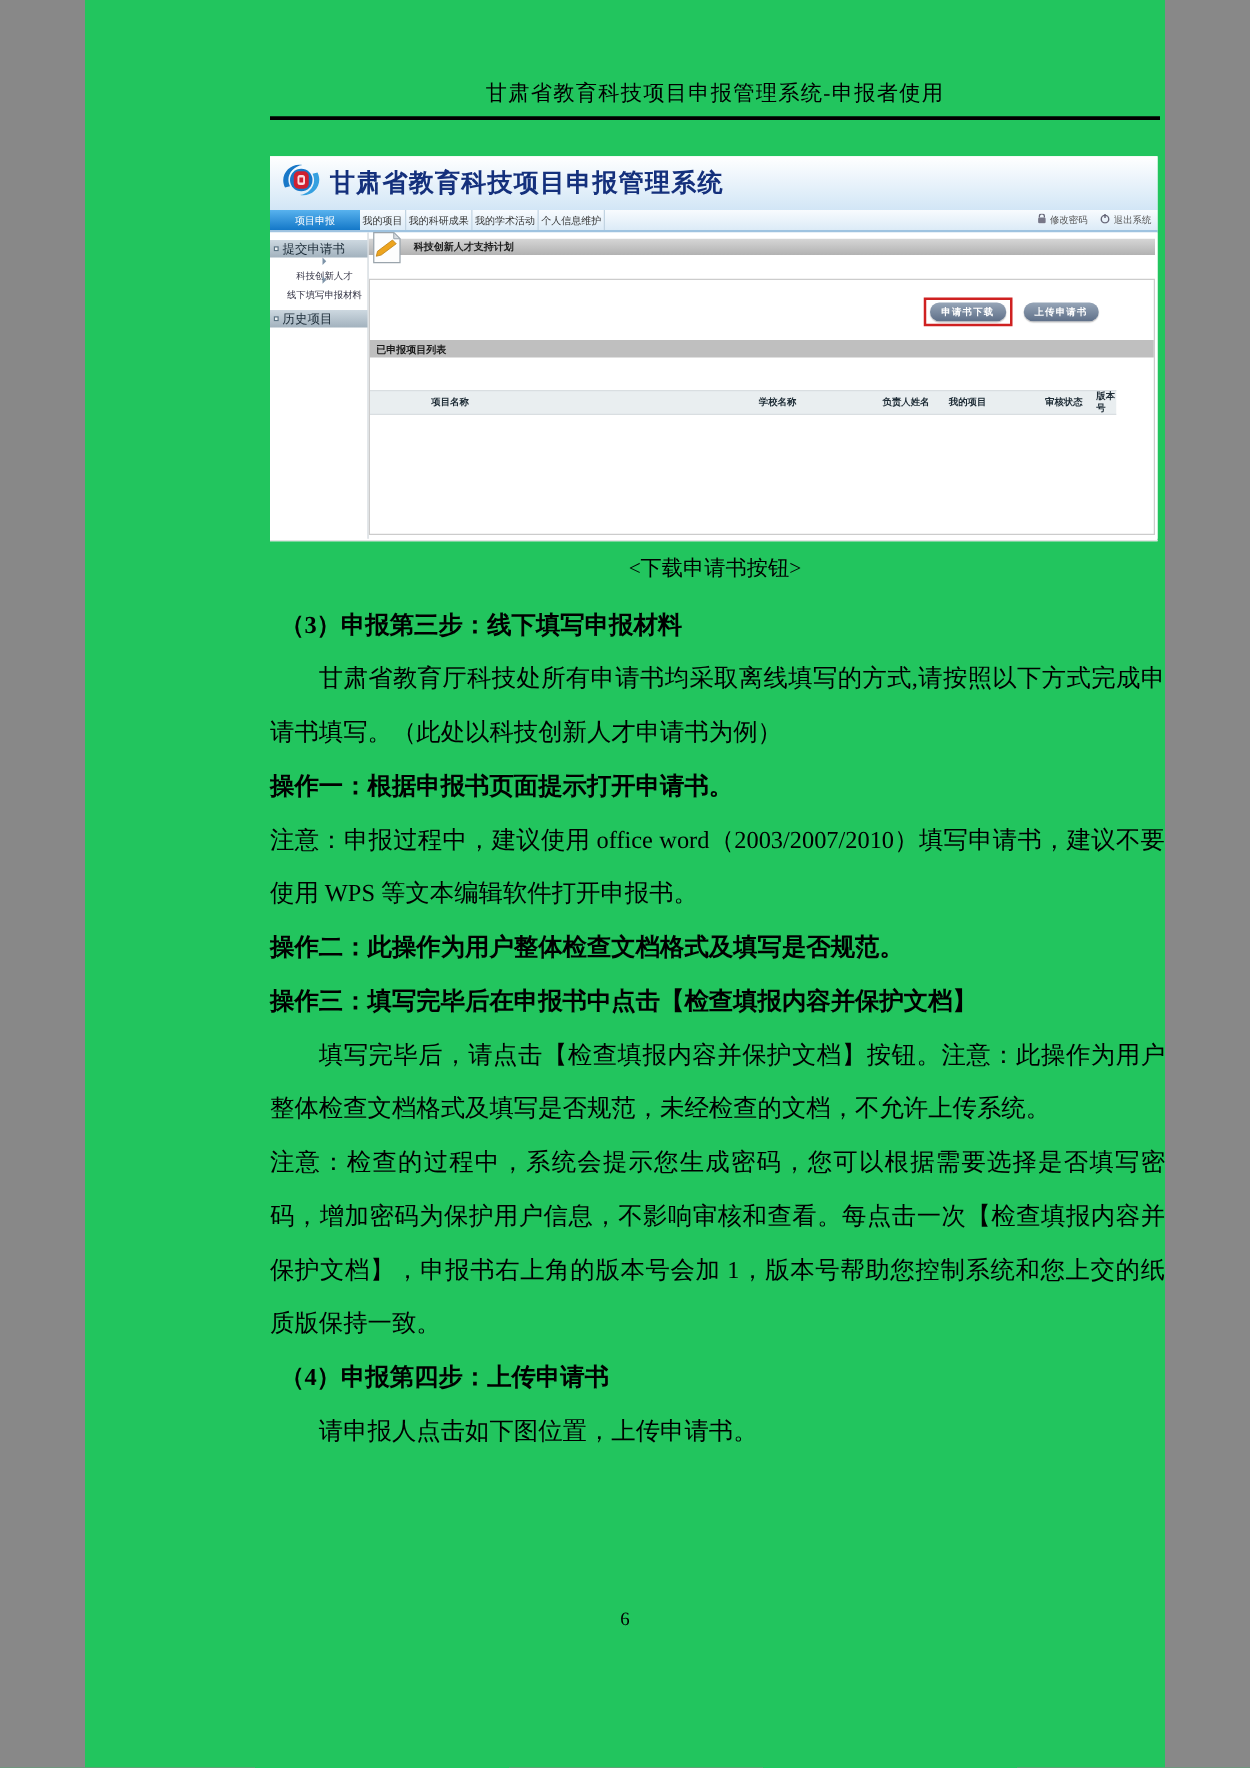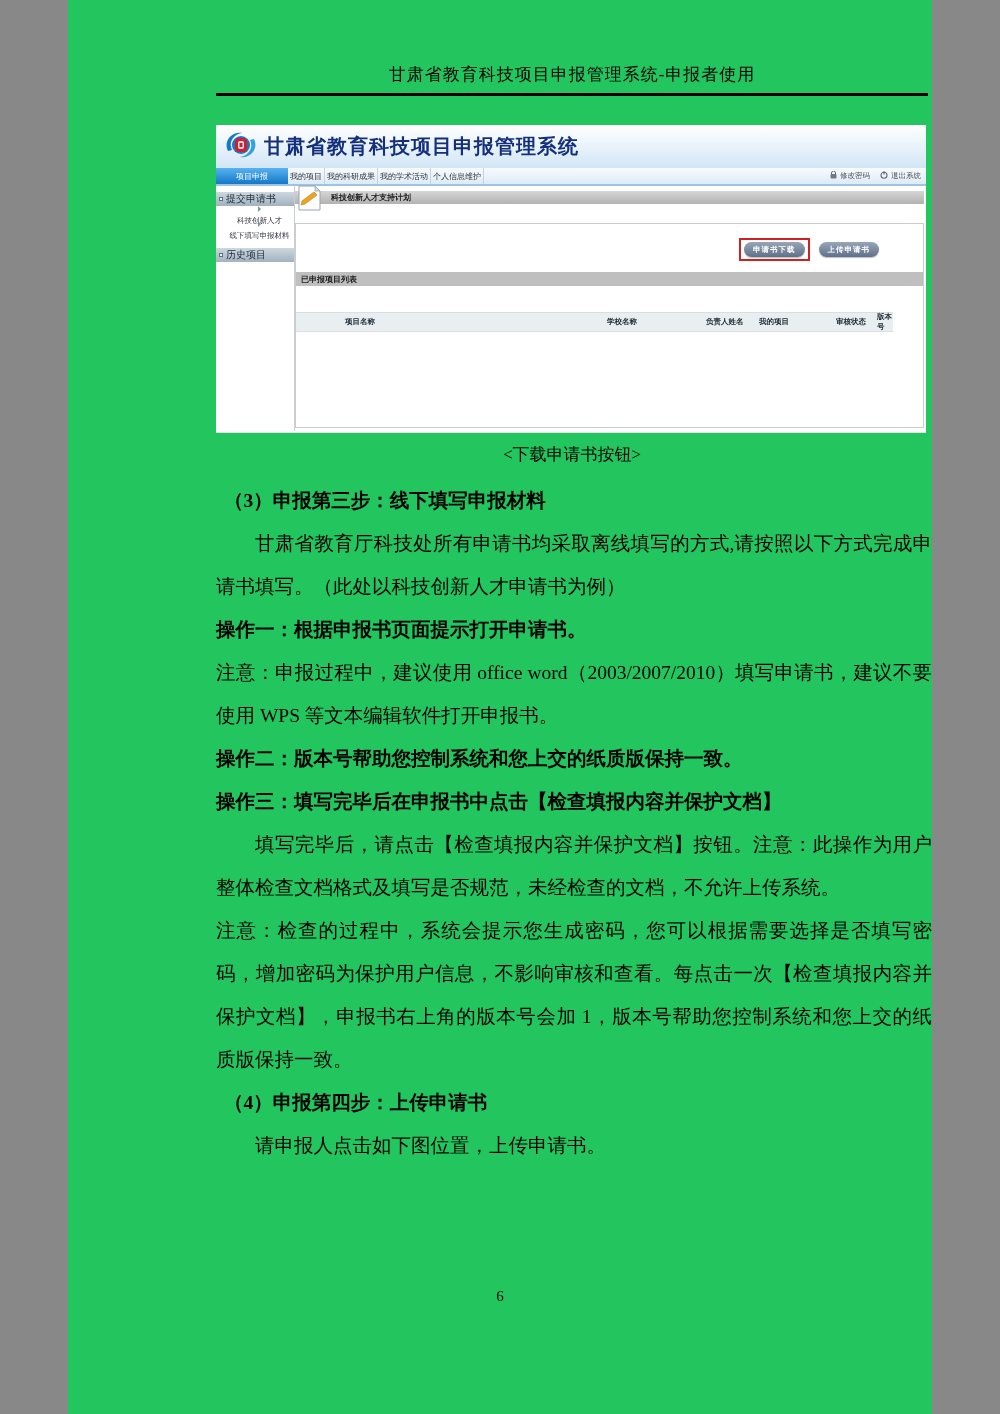--- a/index.html
+++ b/index.html
@@ -196,21 +196,21 @@
     </div>
   </div>
 
   <div class="doc-caption">&lt;下载申请书按钮&gt;</div>
 
   <div class="doc-body">
     <p class="h-step">（3）申报第三步：线下填写申报材料</p>
     <p class="p-indent">甘肃省教育厅科技处所有申请书均采取离线填写的方式,请按照以下方式完成申请书填写。（此处以科技创新人才申请书为例）</p>
     <p class="h-op">操作一：根据申报书页面提示打开申请书。</p>
     <p>注意：申报过程中，建议使用 office word（2003/2007/2010）填写申请书，建议不要使用 WPS 等文本编辑软件打开申报书。</p>
-    <p class="h-op">操作二：版本号帮助您控制系统和您上交的纸质版保持一致。</p>
+    <p class="h-op">操作二：此操作为用户整体检查文档格式及填写是否规范。</p>
     <p class="h-op">操作三：填写完毕后在申报书中点击【检查填报内容并保护文档】</p>
     <p class="p-indent">填写完毕后，请点击【检查填报内容并保护文档】按钮。注意：此操作为用户整体检查文档格式及填写是否规范，未经检查的文档，不允许上传系统。</p>
     <p>注意：检查的过程中，系统会提示您生成密码，您可以根据需要选择是否填写密码，增加密码为保护用户信息，不影响审核和查看。每点击一次【检查填报内容并保护文档】，申报书右上角的版本号会加 1，版本号帮助您控制系统和您上交的纸质版保持一致。</p>
     <p class="h-step">（4）申报第四步：上传申请书</p>
     <p class="p-indent">请申报人点击如下图位置，上传申请书。</p>
   </div>
 
   <div class="page-number">6</div>
 </div>
 

